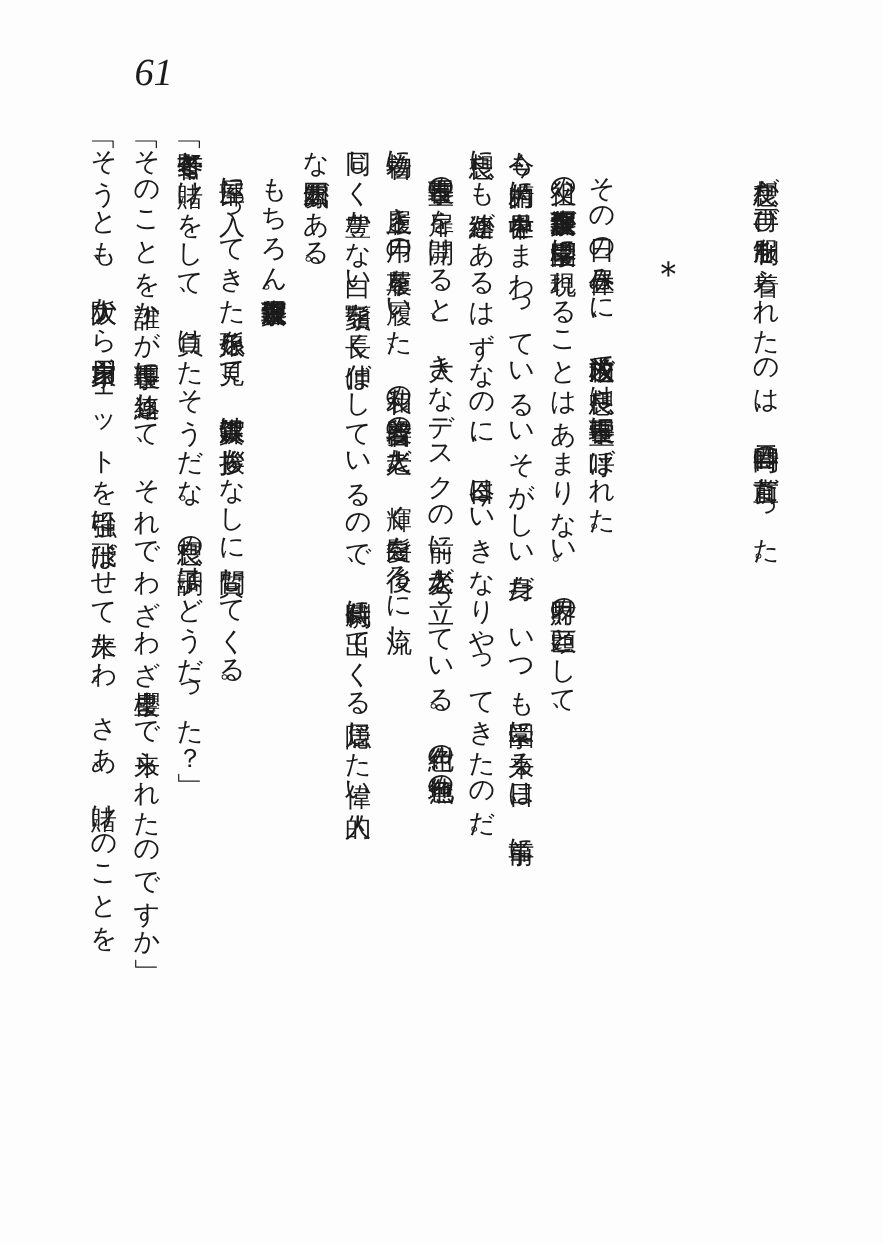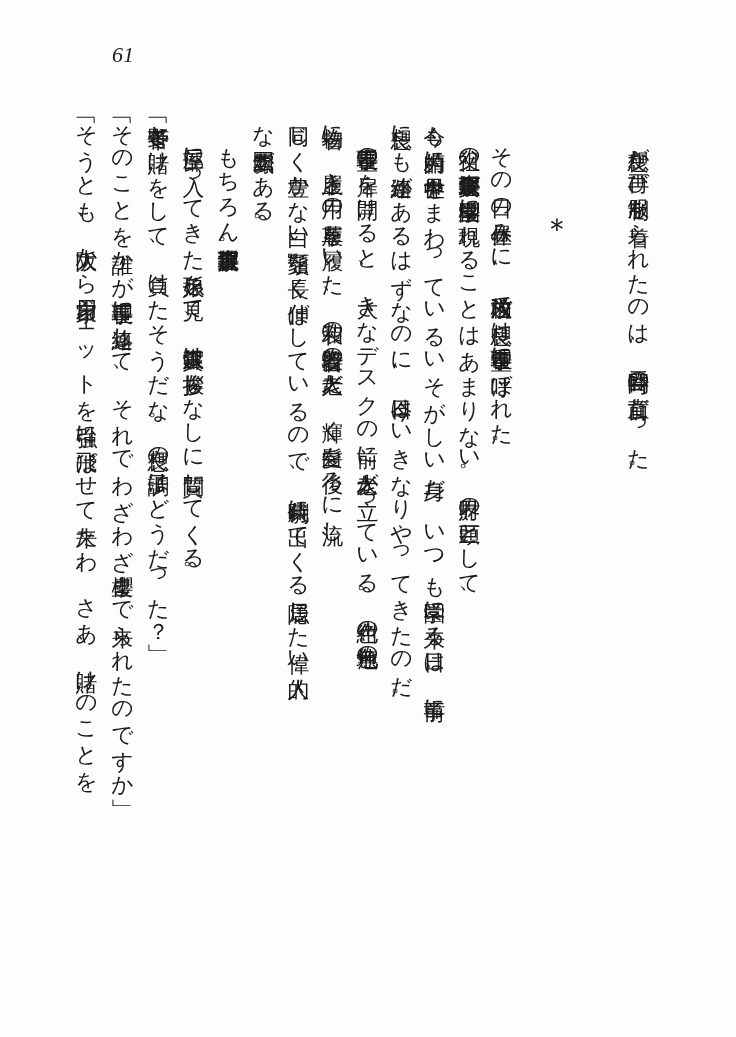--- a/index.html
+++ b/index.html
@@ -12,21 +12,21 @@
     width: 736px;
     height: 1037px;
     background: #fdfdfd;
     overflow: hidden;
     font-family: "Liberation Serif", "DejaVu Serif", serif;
   }
   .page-number {
     position: absolute;
     left: 112px;
     top: 42px;
-    font-size: 22px;
+    font-size: 32px;
     font-style: italic;
     color: #1b1b1b;
     font-family: "Liberation Serif", "DejaVu Serif", serif;
   }
   .section-break {
     position: absolute;
     left: 542px;
     top: 214px;
     width: 30px;
     height: 30px;

